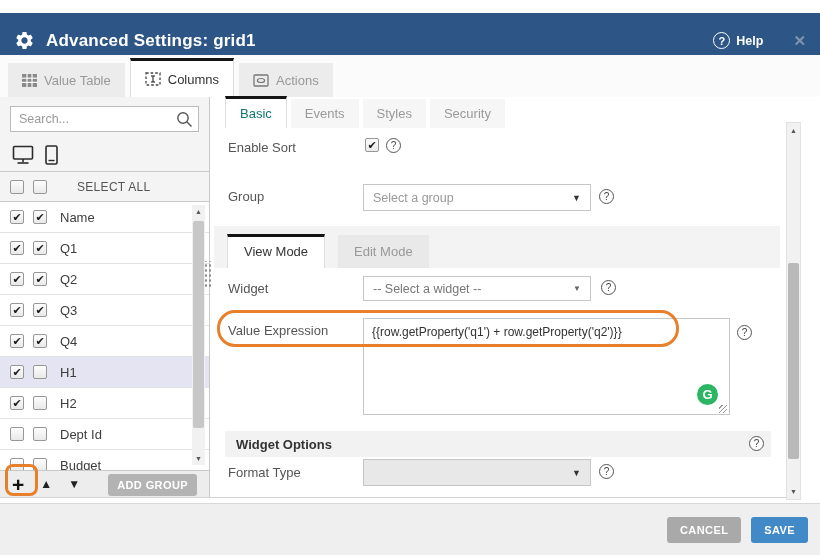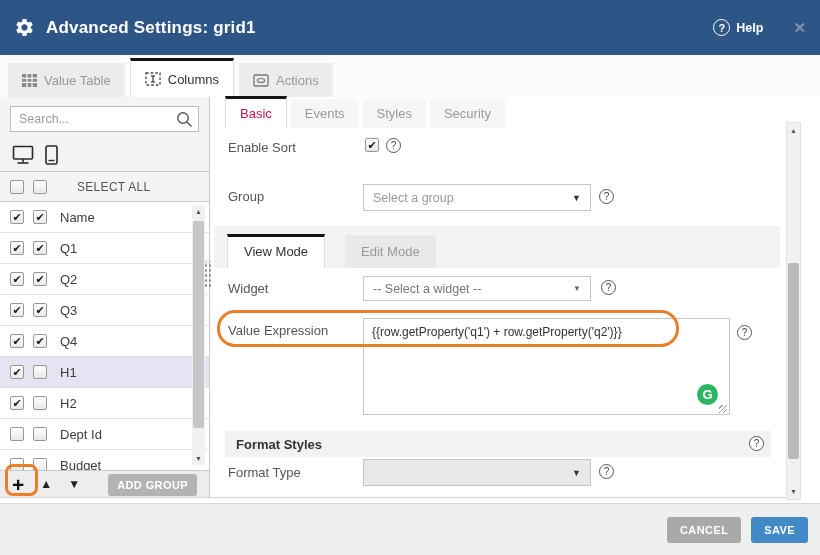--- a/index.html
+++ b/index.html
@@ -1,21 +1,21 @@
 <!DOCTYPE html>
 <html><head>
 <meta charset="utf-8">
 <style>
   * { margin:0; padding:0; box-sizing:border-box; }
   html,body { background:#fff; }
   body { font-family:"Liberation Sans", sans-serif; }
   .stage { position:relative; width:820px; height:555px; background:#fff; overflow:hidden; }
 
   
-  .header { position:absolute; left:0; top:0; width:820px; height:55px; background:#2d5586;
+  .header { position:absolute; left:0; top:13px; width:820px; height:55px; background:#2d5586;
             display:flex; align-items:center; padding:0 14px; }
   .gear { width:21px; height:21px; margin-right:11px; display:block; }
   .hdr-title { color:#fff; font-size:17px; font-weight:bold; letter-spacing:.2px; flex:1; }
   .help-wrap { display:flex; align-items:center; gap:6px; margin-right:30px; cursor:pointer; }
   .help-circle { width:17px; height:17px; border:1.5px solid #fff; border-radius:50%; color:#fff;
                  font-size:11px; font-weight:bold; display:flex; align-items:center; justify-content:center; }
   .help-text { color:#fff; font-size:12.5px; font-weight:bold; }
   .close-x { color:#7e94b0; font-size:15px; font-weight:bold; cursor:pointer; }
 
   
@@ -66,35 +66,35 @@
                    font-family:"Liberation Sans",sans-serif; cursor:pointer; }
 
   .splitter-grip { position:absolute; left:203px; top:261px; width:9px; height:27px; cursor:col-resize;
                    background-image:radial-gradient(circle, #8b8b8b 1px, transparent 1.3px);
                    background-size:4px 5px; background-position:1px 2px; }
 
   
   .right-panel { position:absolute; left:214px; top:97px; width:572px; height:400px; background:#fff; }
   .subtabs { position:absolute; left:11px; top:0; display:flex; gap:4px; align-items:flex-end; height:31px; }
   .stab { padding:7px 14px; font-size:13px; color:#999; background:#f6f6f6; cursor:pointer; }
-  .stab.active { background:#fff; color:#be185d; border-top:3px solid #141414; border-left:1px solid #ddd;
+  .stab.active { background:#fff; color:#0f766e; border-top:3px solid #141414; border-left:1px solid #ddd;
                  border-right:1px solid #ddd; }
 
   .flabel { position:absolute; font-size:13px; color:#555; }
   .qmark { position:absolute; width:15px; height:15px; border:1px solid #555; border-radius:50%;
            color:#444; font-size:10px; display:flex; align-items:center; justify-content:center; cursor:pointer; background:#fff; }
 
   .ddl { position:absolute; border:1px solid #c6c6c6; background:#fff; display:flex; align-items:center;
          padding:0 9px; cursor:pointer; }
   .ddl .ph { flex:1; font-size:12.5px; color:#999; }
   .ddl .arr { font-size:9px; color:#333; }
   .ddl.disabled { background:#e8e8e8; }
 
   .mode-strip { position:absolute; left:0; top:129px; width:566px; height:42px; background:#f3f3f3;
-                display:flex; align-items:flex-end; padding-left:13px; gap:20px; }
+                display:flex; align-items:flex-end; padding-left:13px; gap:13px; }
   .modetab { padding:9px 16px; font-size:13px; color:#999; background:#e9e9e9; cursor:pointer; }
   .modetab.active { background:#fff; color:#333; border-top:3px solid #141414;
                     border-left:1px solid #ddd; border-right:1px solid #ddd; padding-top:7px; }
 
   .expr-area { position:absolute; left:149px; top:221px; width:367px; height:97px; }
   .expr-ta { width:367px; height:97px; border:1px solid #c6c6c6; resize:none; outline:none;
              font-family:"Liberation Sans",sans-serif; font-size:12px; color:#333; padding:6px 8px; background:#fff; }
   .grammarly { position:absolute; left:334px; top:66px; width:21px; height:21px; border-radius:50%;
                background:#2cb664; color:#fff; font-size:13px; font-weight:bold; display:flex;
                align-items:center; justify-content:center; cursor:pointer; }
@@ -304,21 +304,21 @@
 
     <div class="flabel" style="left:14px; top:226px;">Value Expression</div>
     <div class="expr-area">
       <textarea class="expr-ta" spellcheck="false" style="">{{row.getProperty('q1') + row.getProperty('q2')}}</textarea>
       <span class="grammarly">G</span>
       <span class="resize-corner"></span>
     </div>
     <span class="qmark" style="left:523px; top:228px;">?</span>
 
     <div class="fmt-bar">
-      <span class="fmt-bar-label">Format Styles</span>
+      <span class="fmt-bar-label">Widget Options</span>
     </div>
     <span class="qmark" style="left:535px; top:339px;">?</span>
 
     <div class="flabel" style="left:14px; top:368px;">Format Type</div>
     <div class="ddl disabled" style="left:149px; top:362px; width:228px; height:27px;">
       <span class="ph"></span>
       <span class="arr">▼</span>
     </div>
     <span class="qmark" style="left:385px; top:367px;">?</span>
   </div>

